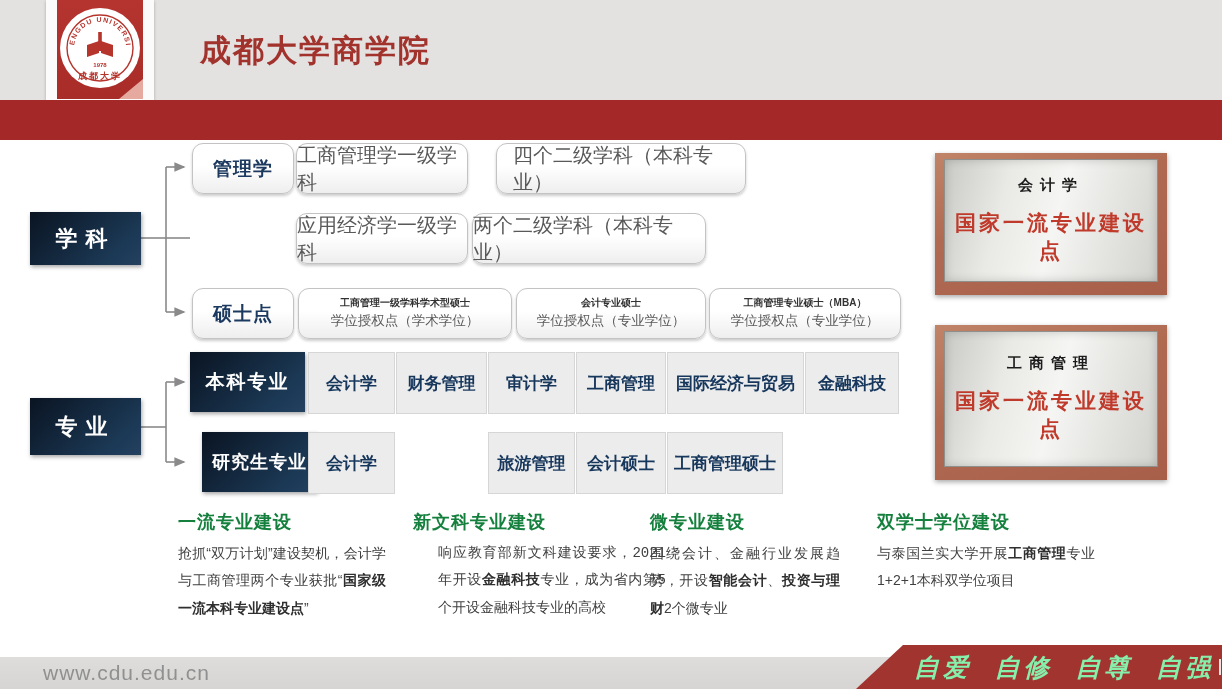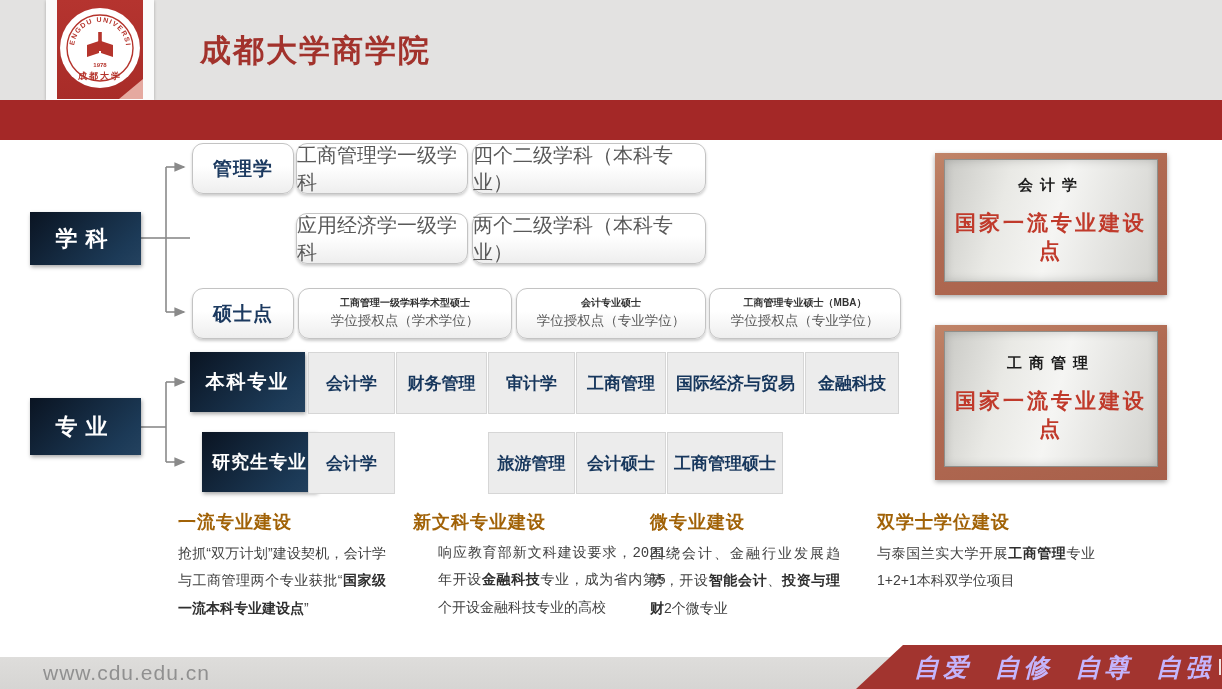--- a/index.html
+++ b/index.html
@@ -39,32 +39,32 @@
   .plaque{position:absolute;background:linear-gradient(160deg,#c08468 0%,#b06a52 40%,#a85f4a 100%);
           box-shadow:0 2px 5px rgba(0,0,0,.35);}
   .plate{position:absolute;left:9px;right:9px;top:6px;bottom:13px;
          background:linear-gradient(105deg,#c9c9c5 0%,#e9e9e5 28%,#f5f5f3 52%,#d2d2ce 100%);
          border:1px solid #8f8f8b;box-shadow:inset 0 0 10px rgba(0,0,0,.18);text-align:center;}
   .plate-title{margin-top:16px;font-size:15px;font-weight:bold;color:#1c1c1c;letter-spacing:7px;}
   .plate-sub{margin-top:14px;font-size:21px;font-weight:bold;color:#c03a2b;letter-spacing:3px;
              font-family:"Liberation Serif","DejaVu Serif",serif;}
 
   
-  .col-heading{position:absolute;font-size:18px;font-weight:bold;color:#a16207;letter-spacing:1px;}
+  .col-heading{position:absolute;font-size:18px;font-weight:bold;color:#15803d;letter-spacing:1px;}
   .col-body{position:absolute;font-size:14px;color:#3f3f3f;line-height:1.95;text-align:justify;}
   .col-body b{color:#2f2f2f;}
 
   
   .footer-bar{position:absolute;left:0;top:657px;width:1222px;height:32px;
               background:linear-gradient(180deg,#dedddb,#d6d5d3);}
   .footer-url{position:absolute;left:43px;top:661px;font-size:21px;color:#909090;letter-spacing:1px;}
   .footer-band{position:absolute;left:848px;top:645px;width:374px;height:44px;background:#a2342f;
                clip-path:polygon(55px 0,100% 0,100% 100%,8px 100%);
                display:flex;align-items:center;}
-  .motto{margin-left:66px;color:#c4b5fd;font-size:25px;font-weight:bold;font-style:italic;
+  .motto{margin-left:66px;color:#86efac;font-size:25px;font-weight:bold;font-style:italic;
          font-family:"DejaVu Serif","Liberation Serif",serif;letter-spacing:4px;word-spacing:10px;white-space:nowrap;}
   .seal-mark{width:9px;height:16px;margin-left:5px;
              background:linear-gradient(90deg,#fff 0 2px,transparent 2px 4px,#fff 4px 6px,transparent 6px);
              opacity:.85;}
 </style>
 </head>
 <body>
 
 <div class="slide">
 
@@ -111,21 +111,21 @@
 
   <div class="box-dark" style="left:30px;top:212px;width:111px;height:53px;font-size:22px;letter-spacing:8px;">学科</div>
   <div class="box-dark" style="left:30px;top:398px;width:111px;height:57px;font-size:22px;letter-spacing:8px;">专业</div>
 
   <div class="box-white" style="left:192px;top:143px;width:100px;height:49px;">
     <span class="head-text">管理学</span>
   </div>
   <div class="box-white" style="left:296px;top:143px;width:170px;height:49px;">
     <span class="cell-text">工商管理学一级学科</span>
   </div>
-  <div class="box-white" style="left:472px;top:143px;width:232px;height:49px;">
+  <div class="box-white" style="left:496px;top:143px;width:232px;height:49px;padding-left:16px;">
     <span class="cell-text">四个二级学科（本科专业）</span>
   </div>
 
   <div class="box-white" style="left:296px;top:213px;width:170px;height:49px;">
     <span class="cell-text">应用经济学一级学科</span>
   </div>
   <div class="box-white" style="left:472px;top:213px;width:232px;height:49px;">
     <span class="cell-text">两个二级学科（本科专业）</span>
   </div>
 

